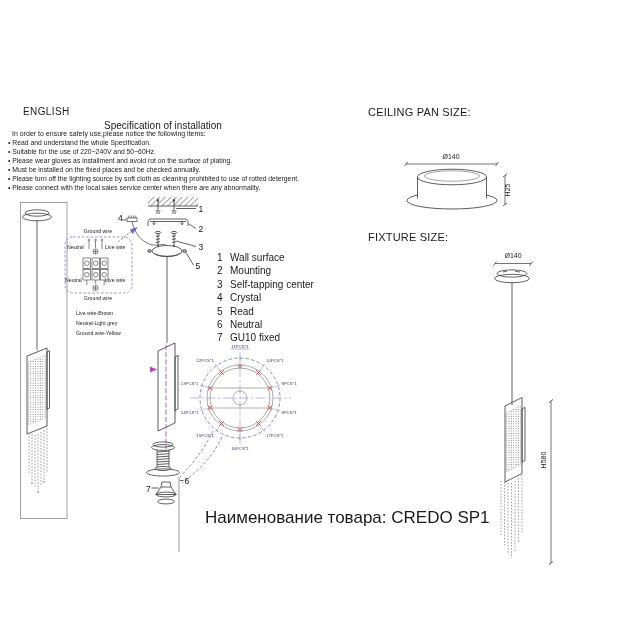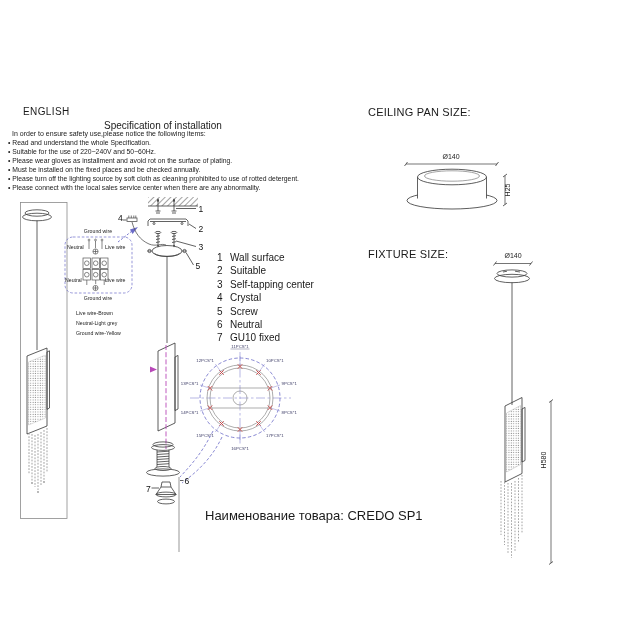--- a/index.html
+++ b/index.html
@@ -11,22 +11,22 @@
   .english{left:23px;top:106px;font-size:10px;letter-spacing:.4px;}
   .spec-title{left:104px;top:120px;font-size:10px;}
   .spec-intro{left:12px;top:130px;font-size:7px;}
   .spec-bullets{left:8px;top:138px;font-size:6.8px;line-height:9px;white-space:nowrap;}
   .bullet-row::before{content:"• ";}
   .parts-list{left:217px;top:251px;font-size:10px;line-height:13.4px;}
   .part-row{display:flex;}
   .part-num{width:13px;}
   .size-title{font-size:11px;letter-spacing:.2px;}
   .ceiling-title{left:368px;top:106px;}
-  .fixture-title{left:368px;top:248px;}
-  .product-label{left:205px;top:508px;font-size:13px;}
+  .fixture-title{left:368px;top:231px;}
+  .product-label{left:205px;top:508px;font-size:17px;}
   svg{overflow:visible;}
   svg text{font-family:"Liberation Sans", sans-serif;}
   .t-num{font-size:8.5px;fill:#111;}
   .t-dim{font-size:7px;fill:#222;}
   .t-wire{font-size:5.2px;fill:#222;}
   .t-pcs{font-size:4.3px;fill:#3c3c66;}
 </style>
 </head>
 <body>
 
@@ -46,33 +46,33 @@
 <div class="abs size-title fixture-title">FIXTURE SIZE:</div>
 <div class="abs product-label">Наименование товара: CREDO SP1</div>
 
 <div class="abs parts-list">
   <div class="part-row">
       <span class="part-num">1</span>
       <span>Wall surface</span>
     </div>
   <div class="part-row">
       <span class="part-num">2</span>
-      <span>Suitable</span>
+      <span>Mounting</span>
     </div>
   <div class="part-row">
       <span class="part-num">3</span>
       <span>Self-tapping center</span>
     </div>
   <div class="part-row">
       <span class="part-num">4</span>
       <span>Crystal</span>
     </div>
   <div class="part-row">
       <span class="part-num">5</span>
-      <span>Screw</span>
+      <span>Read</span>
     </div>
   <div class="part-row">
       <span class="part-num">6</span>
       <span>Neutral</span>
     </div>
   <div class="part-row">
       <span class="part-num">7</span>
       <span>GU10 fixed</span>
     </div>
 </div>

